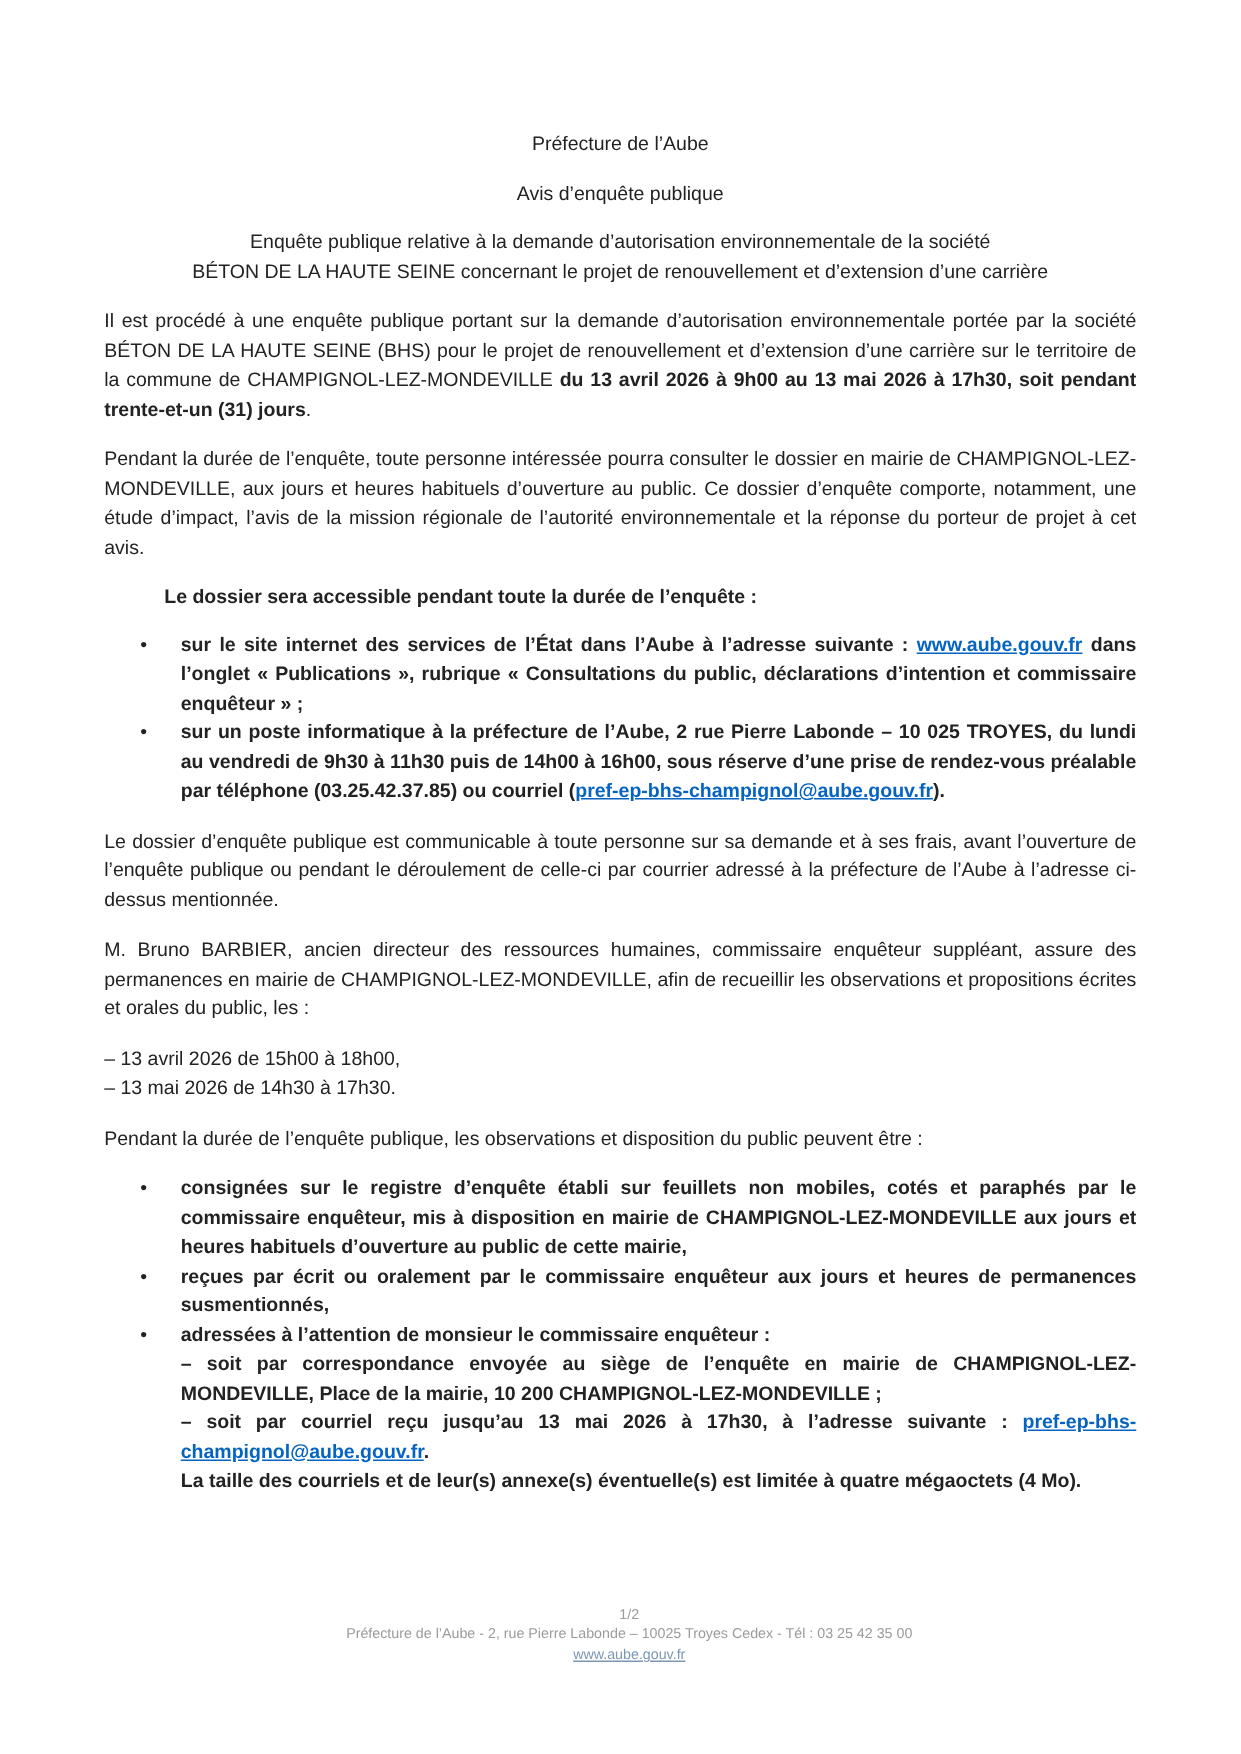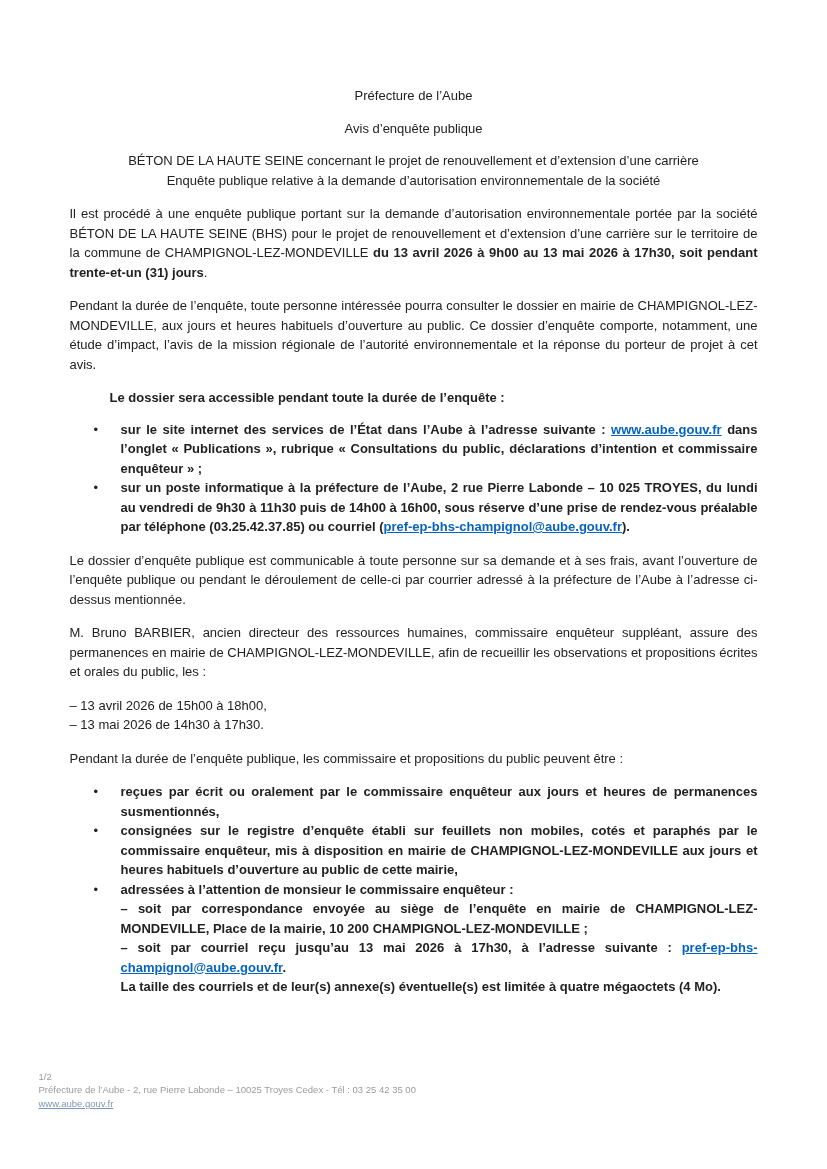--- a/index.html
+++ b/index.html
@@ -37,40 +37,39 @@
     top: 0;
   }
   .subline { text-align: justify; }
   .dates-block { margin: 0 0 14px 0; font-weight: normal; }
   .doc-link { color: #0563c1; text-decoration: underline; cursor: pointer; }
   .footer {
     position: absolute;
     left: 12px;
     right: 0;
     bottom: 58px;
-    text-align: left;
+    text-align: center;
     font-size: 9.5px;
     line-height: 1.45;
     color: #9b9b9b;
-    margin-left: 24px;
   }
   .footer a { color: #7d96b5; text-decoration: underline; cursor: pointer; }
 </style>
 </head>
 <body>
 
 <div class="page">
 
   <div class="doc-title center">Préfecture de l’Aube</div>
 
   <div class="doc-subtitle center">Avis d’enquête publique</div>
 
   <div class="heading-block center">
+    <div>Enquête publique relative à la demande d’autorisation environnementale de la société</div>
     <div>BÉTON DE LA HAUTE SEINE concernant le projet de renouvellement et d’extension d’une carrière</div>
-    <div>Enquête publique relative à la demande d’autorisation environnementale de la société</div>
   </div>
 
   <p class="para justify"><span>Il est procédé à une enquête publique portant sur la demande d’autorisation environnementale portée par la société BÉTON DE LA HAUTE SEINE (BHS) pour le projet de renouvellement et d’extension d’une carrière sur le territoire de la commune de CHAMPIGNOL-LEZ-MONDEVILLE </span><span class="b">du 13 avril 2026 à 9h00 au 13 mai 2026 à 17h30, soit pendant trente-et-un (31) jours</span><span>.</span></p>
 
   <p class="para justify"><span>Pendant la durée de l’enquête, toute personne intéressée pourra consulter le dossier en mairie de CHAMPIGNOL-LEZ-MONDEVILLE, aux jours et heures habituels d’ouverture au public. Ce dossier d’enquête comporte, notamment, une étude d’impact, l’avis de la mission régionale de l’autorité environnementale et la réponse du porteur de projet à cet avis.</span></p>
 
   <p class="section-heading">Le dossier sera accessible pendant toute la durée de l’enquête :</p>
 
   <div class="bullet-list">
     <div class="bullet"><span class="b">sur le site internet des services de l’État dans l’Aube à l’adresse suivante : </span><a href="#" class="doc-link b">www.aube.gouv.fr</a><span class="b"> dans l’onglet « Publications », rubrique « Consultations du public, déclarations d’intention et commissaire enquêteur » ;</span></div>
@@ -79,25 +78,25 @@
 
   <p class="para justify"><span>Le dossier d’enquête publique est communicable à toute personne sur sa demande et à ses frais, avant l’ouverture de l’enquête publique ou pendant le déroulement de celle-ci par courrier adressé à la préfecture de l’Aube à l’adresse ci-dessus mentionnée.</span></p>
 
   <p class="para justify"><span>M. Bruno BARBIER, ancien directeur des ressources humaines, commissaire enquêteur suppléant, assure des permanences en mairie de CHAMPIGNOL-LEZ-MONDEVILLE, afin de recueillir les observations et propositions écrites et orales du public, les :</span></p>
 
   <div class="dates-block">
     <div>– 13 avril 2026 de 15h00 à 18h00,</div>
     <div>– 13 mai 2026 de 14h30 à 17h30.</div>
   </div>
 
-  <p class="para"><span>Pendant la durée de l’enquête publique, les commissaire et propositions du public peuvent être :</span></p>
+  <p class="para"><span>Pendant la durée de l’enquête publique, les observations et disposition du public peuvent être :</span></p>
 
   <div class="bullet-list">
+    <div class="bullet"><span class="b">consignées sur le registre d’enquête établi sur feuillets non mobiles, cotés et paraphés par le commissaire enquêteur, mis à disposition en mairie de CHAMPIGNOL-LEZ-MONDEVILLE aux jours et heures habituels d’ouverture au public de cette mairie,</span></div>
     <div class="bullet"><span class="b">reçues par écrit ou oralement par le commissaire enquêteur aux jours et heures de permanences susmentionnés,</span></div>
-    <div class="bullet"><span class="b">consignées sur le registre d’enquête établi sur feuillets non mobiles, cotés et paraphés par le commissaire enquêteur, mis à disposition en mairie de CHAMPIGNOL-LEZ-MONDEVILLE aux jours et heures habituels d’ouverture au public de cette mairie,</span></div>
     <div class="bullet">
       <div><span class="b">adressées à l’attention de monsieur le commissaire enquêteur :</span></div>
       <div class="subline"><span class="b">– soit par correspondance envoyée au siège de l’enquête en mairie de CHAMPIGNOL-LEZ-MONDEVILLE, Place de la mairie, 10 200 CHAMPIGNOL-LEZ-MONDEVILLE ;</span></div>
       <div class="subline"><span class="b">– soit par courriel reçu jusqu’au 13 mai 2026 à 17h30, à l’adresse suivante : </span><a href="#" class="doc-link b">pref-ep-bhs-champignol@aube.gouv.fr</a><span class="b">.</span></div>
       <div class="subline"><span class="b">La taille des courriels et de leur(s) annexe(s) éventuelle(s) est limitée à quatre mégaoctets (4 Mo).</span></div>
     </div>
   </div>
 
   <div class="footer">
     <div>1/2</div>

